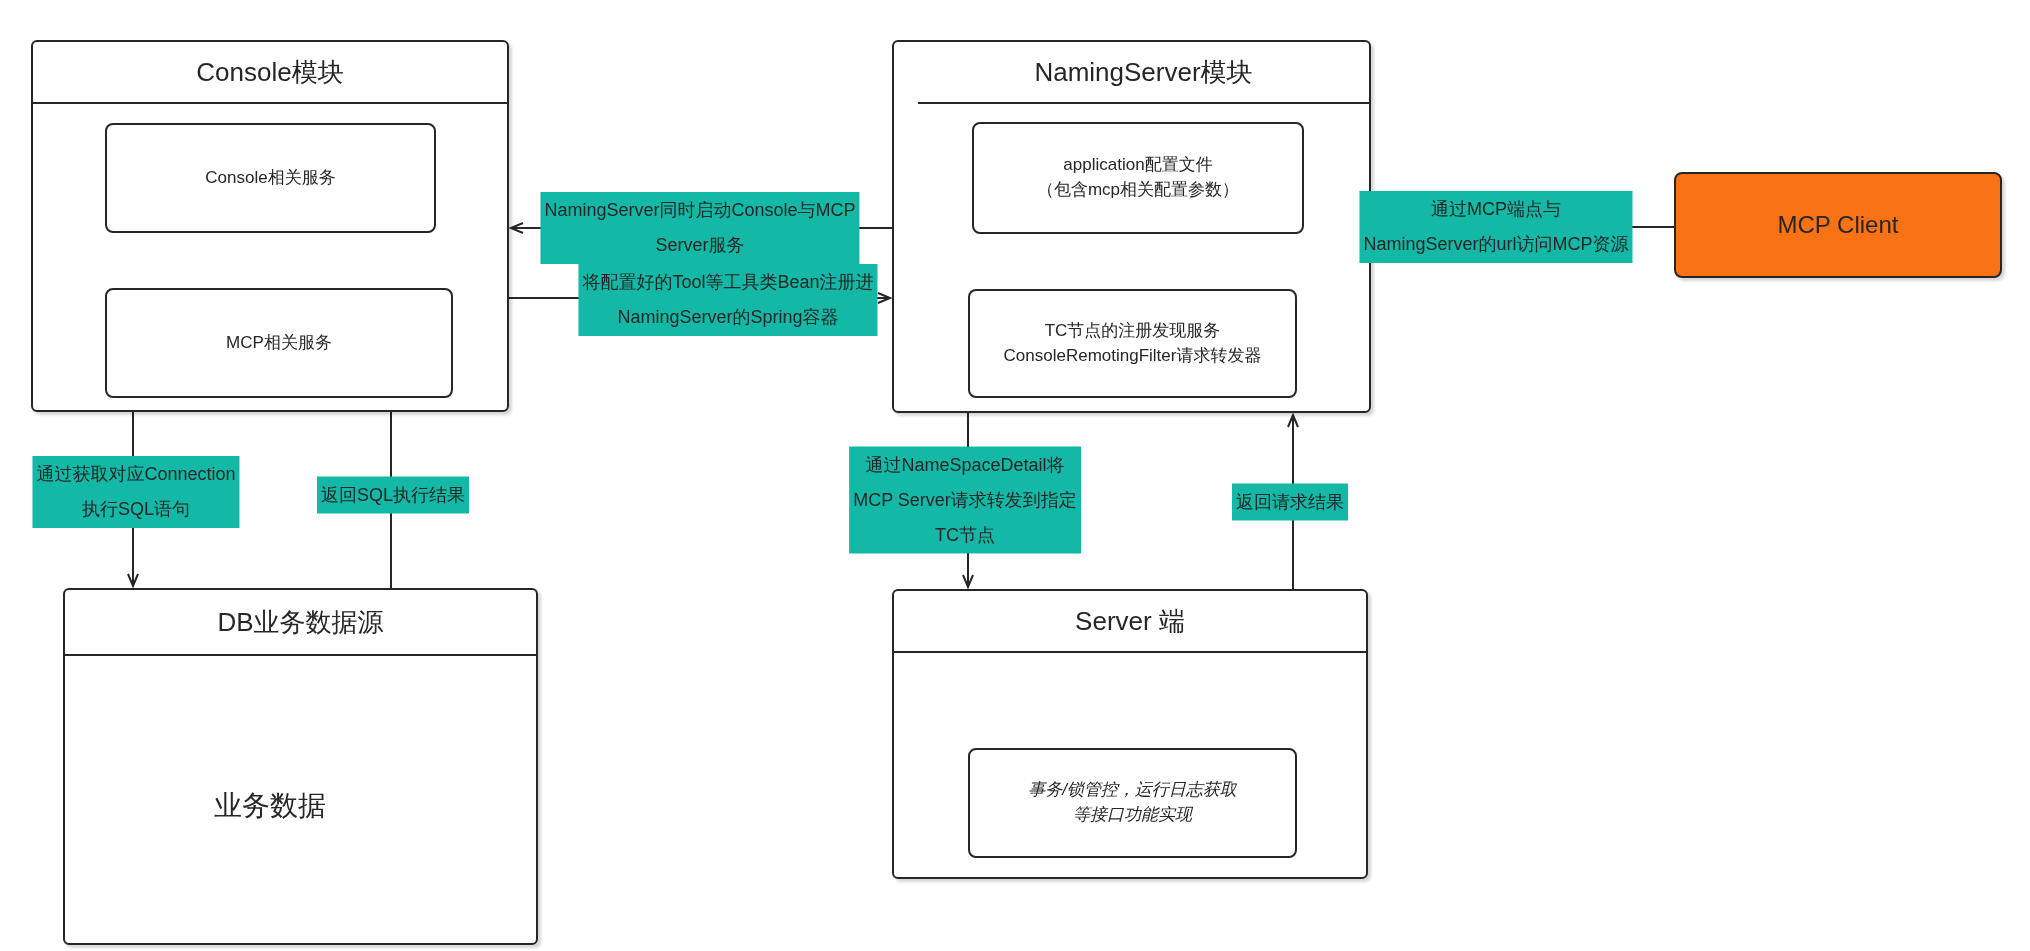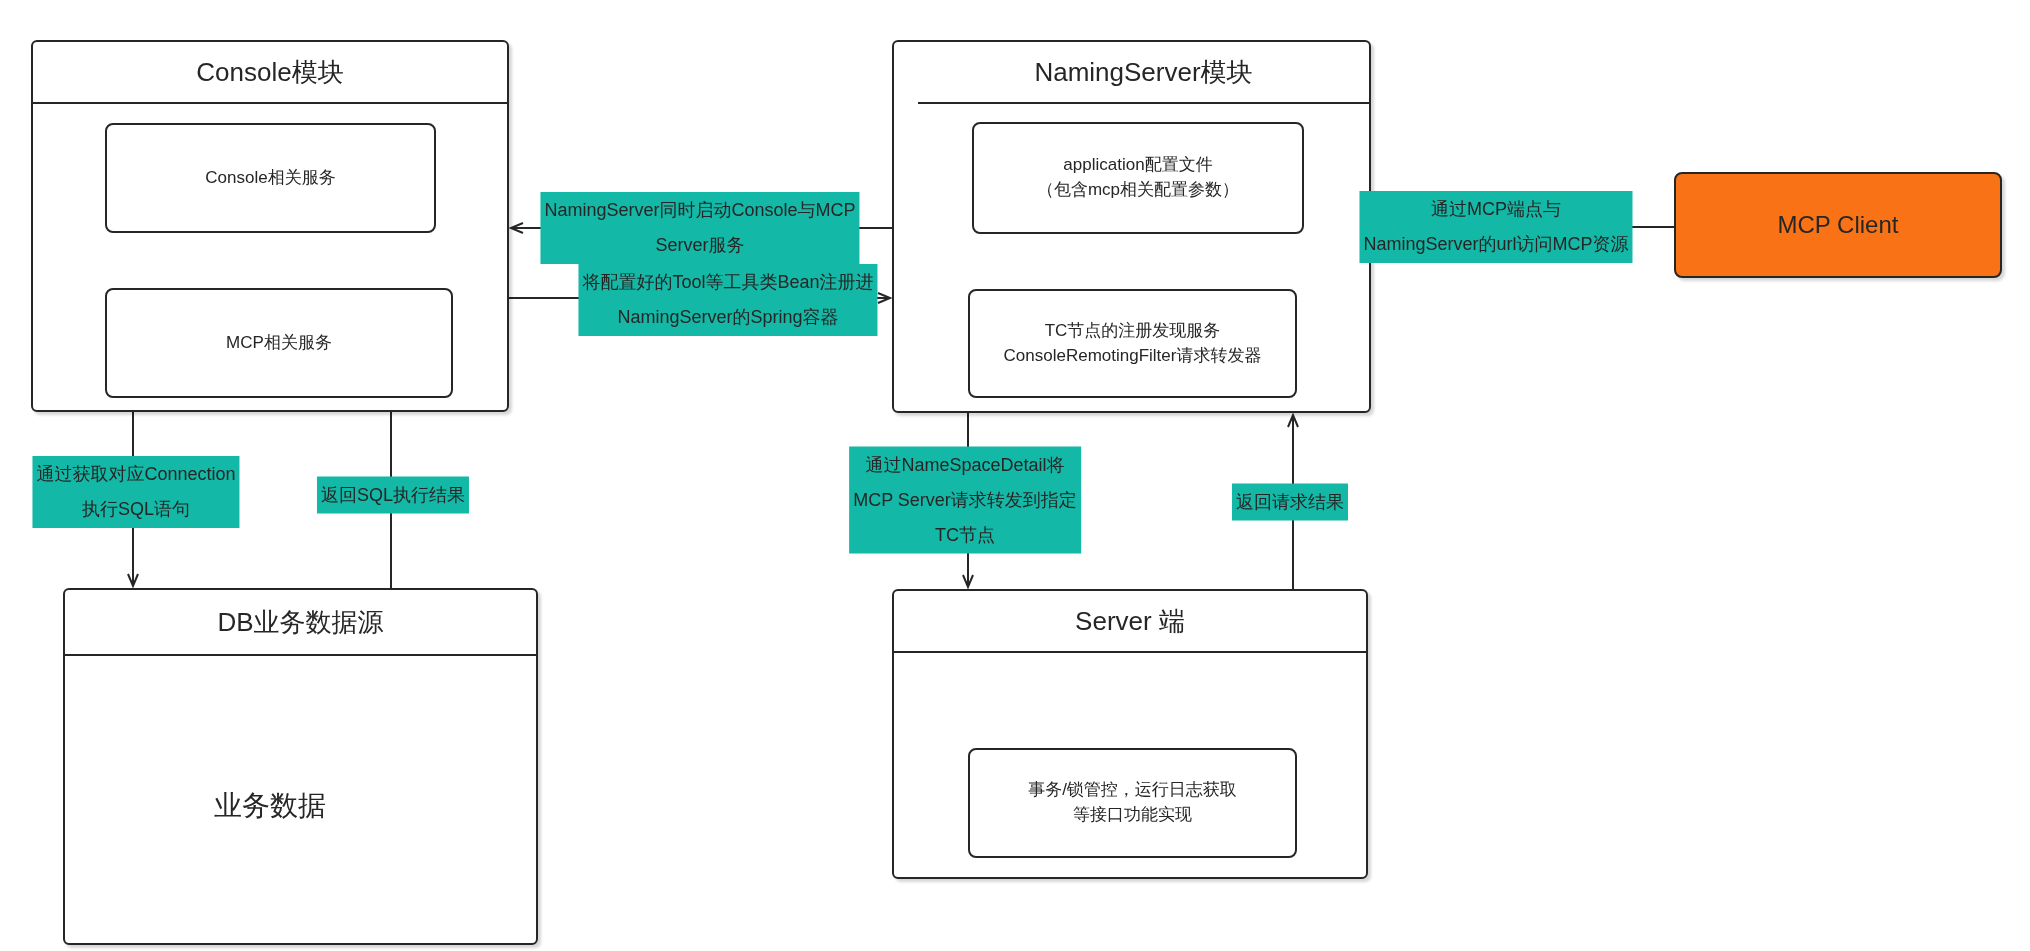--- a/index.html
+++ b/index.html
@@ -144,21 +144,21 @@
     <span>MCP Client</span>
   </div>
 
   <div class="module" style="left:31px; top:588px; width:475px; height:357px;margin-left:32px;">
     <div class="module-header" style="height:64px;">DB业务数据源</div>
   </div>
   <div class="cyl-label" style="left:270px; top:806px;">业务数据</div>
 
   <div class="module" style="left:892px; top:589px; width:476px; height:290px;">
     <div class="module-header">Server 端</div>
-    <div class="service-box" style="left:74px; top:157px; width:329px; height:110px;">事务/锁管控，运行日志获取
+    <div class="service-box" style="left:74px; top:157px; width:329px; height:110px;font-style:italic;">事务/锁管控，运行日志获取
 等接口功能实现</div>
   </div>
 
   <div class="edge-label" style="left:700px; top:228px;">NamingServer同时启动Console与MCP
 Server服务</div>
   <div class="edge-label" style="left:700px; top:300px;margin-left:28px;">将配置好的Tool等工具类Bean注册进
 NamingServer的Spring容器</div>
   <div class="edge-label" style="left:1496px; top:227px;">通过MCP端点与
 NamingServer的url访问MCP资源</div>
   <div class="edge-label" style="left:136px; top:492px;">通过获取对应Connection

